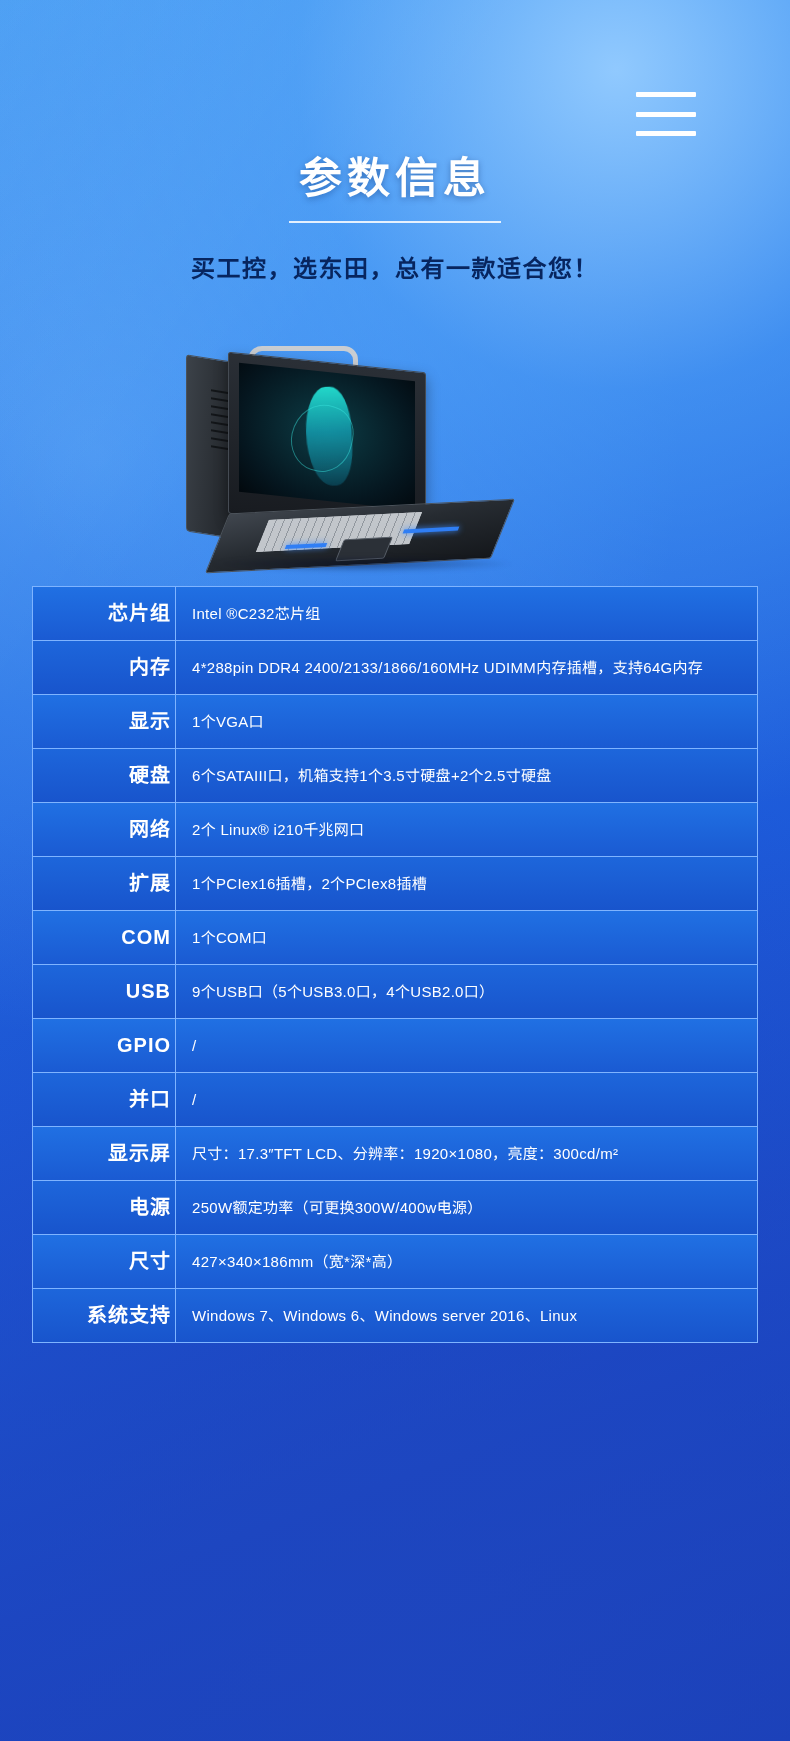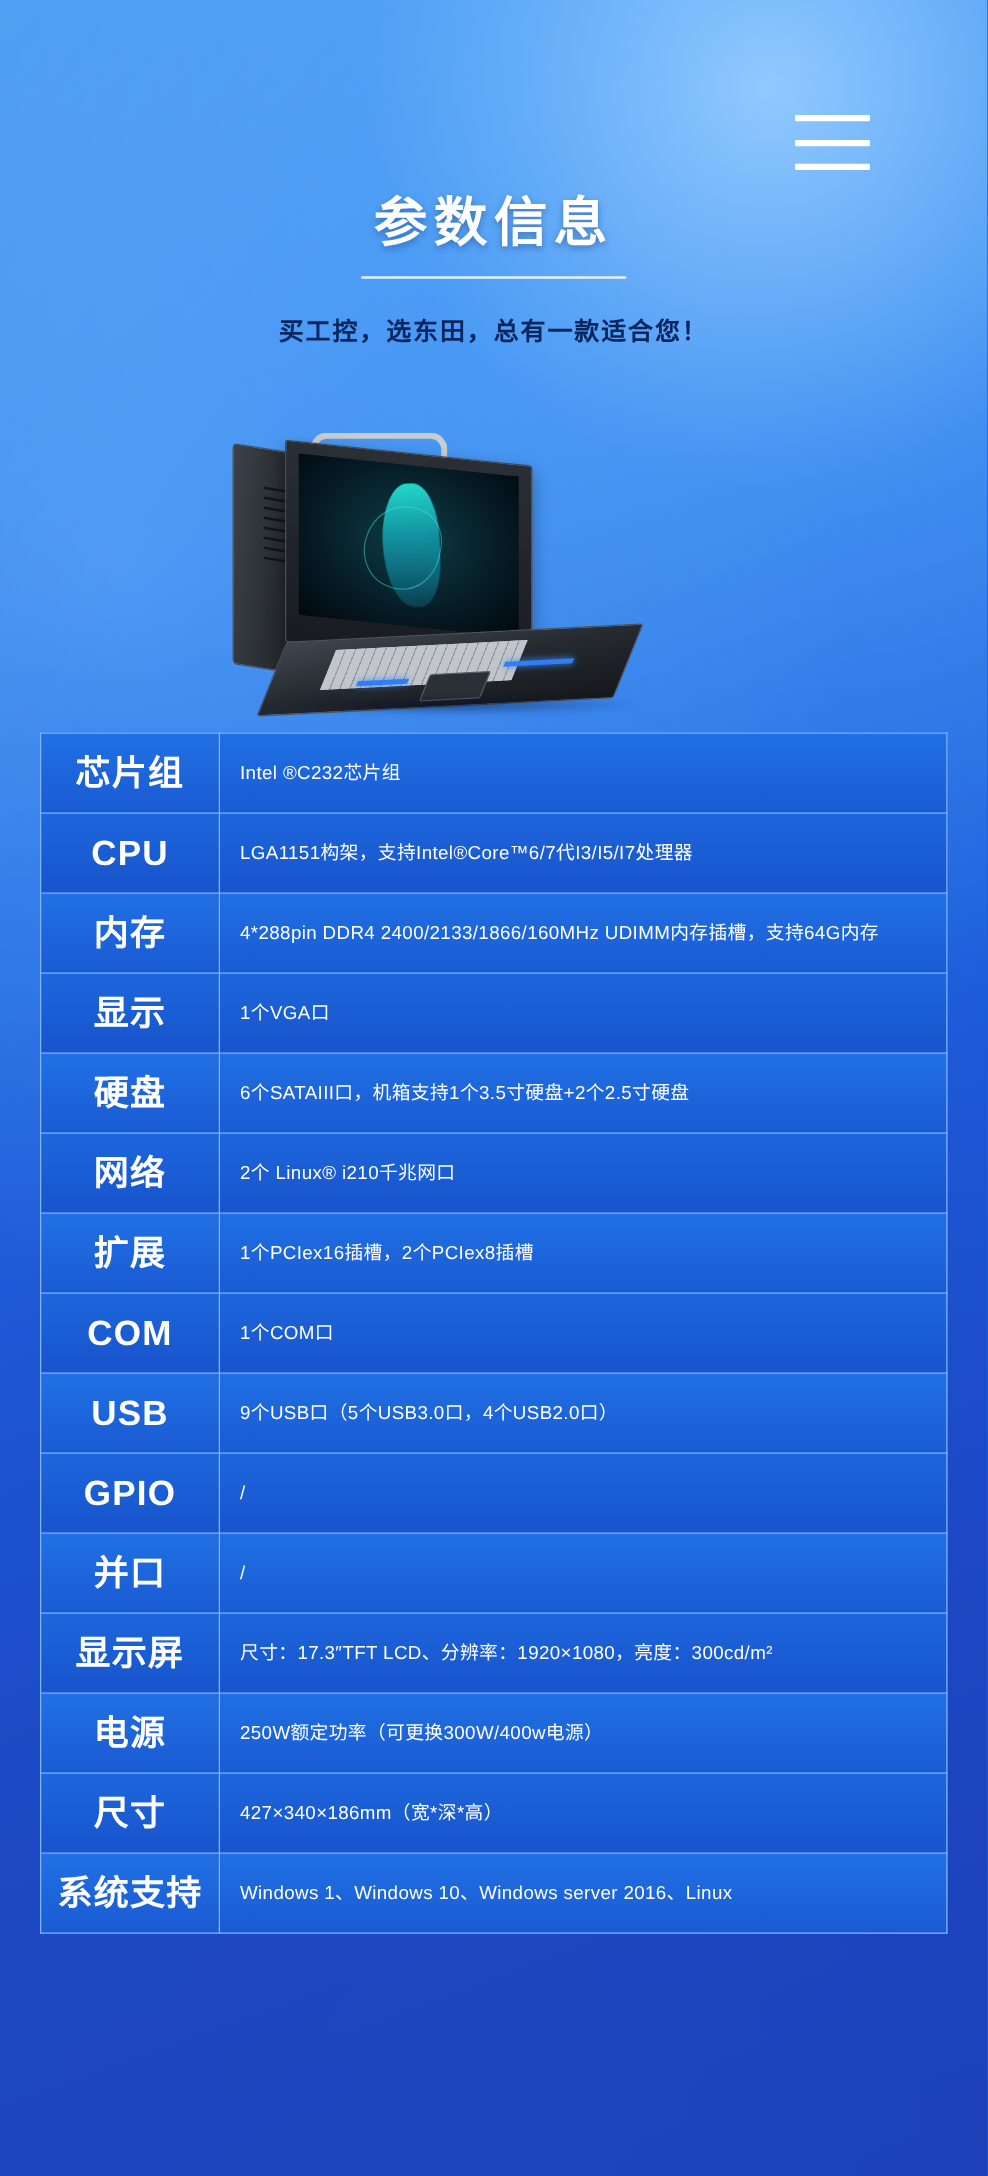--- a/index.html
+++ b/index.html
@@ -75,21 +75,21 @@
     height: 2px;
     background: rgba(255, 255, 255, 0.85);
   }
   .subtitle {
     position: absolute;
     top: 249px;
     left: 0;
     width: 790px;
     text-align: center;
     color: #07255f;
-    font-size: 20px;
+    font-size: 24px;
     font-weight: bold;
     letter-spacing: 1.5px;
   }
 
   
   .product {
     position: absolute;
     top: 338px;
     left: 168px;
     width: 400px;
@@ -239,22 +239,22 @@
     background: linear-gradient(180deg, #1d66db 0%, #1854cc 100%);
   }
   .spec-table td {
     border: 1px solid #7fb4ff;
     color: #ffffff;
     vertical-align: middle;
     padding: 0;
   }
   td.k {
     width: 134px;
-    text-align: center;
-    font-size: 28px;
+    text-align: right;
+    font-size: 20px;
     font-weight: bold;
     letter-spacing: 1px;
     padding: 14px 4px;
     line-height: 1.25;
   }
   td.v {
     font-size: 15px;
     padding: 14px 16px;
     line-height: 1.45;
     letter-spacing: .3px;
@@ -304,24 +304,20 @@
     <div class="shadow"></div>
   </div>
 
   <table class="spec-table">
     <tbody>
       <tr>
         <td class="k">芯片组</td>
         <td class="v">Intel ®C232芯片组</td>
       </tr>
       <tr>
-        <td class="k">CPU</td>
-        <td class="v">LGA1151构架，支持Intel®Core™6/7代I3/I5/I7处理器</td>
-      </tr>
-      <tr>
         <td class="k">内存</td>
         <td class="v">4*288pin DDR4 2400/2133/1866/160MHz UDIMM内存插槽，支持64G内存</td>
       </tr>
       <tr>
         <td class="k">显示</td>
         <td class="v">1个VGA口</td>
       </tr>
       <tr>
         <td class="k">硬盘</td>
         <td class="v">6个SATAIII口，机箱支持1个3.5寸硬盘+2个2.5寸硬盘</td>
@@ -357,18 +353,18 @@
       <tr>
         <td class="k">电源</td>
         <td class="v">250W额定功率（可更换300W/400w电源）</td>
       </tr>
       <tr>
         <td class="k">尺寸</td>
         <td class="v">427×340×186mm（宽*深*高）</td>
       </tr>
       <tr>
         <td class="k">系统支持</td>
-        <td class="v">Windows 1、Windows 10、Windows server 2016、Linux</td>
+        <td class="v">Windows 7、Windows 6、Windows server 2016、Linux</td>
       </tr>
     </tbody>
   </table>
 
 </div>
 
 </body></html>

